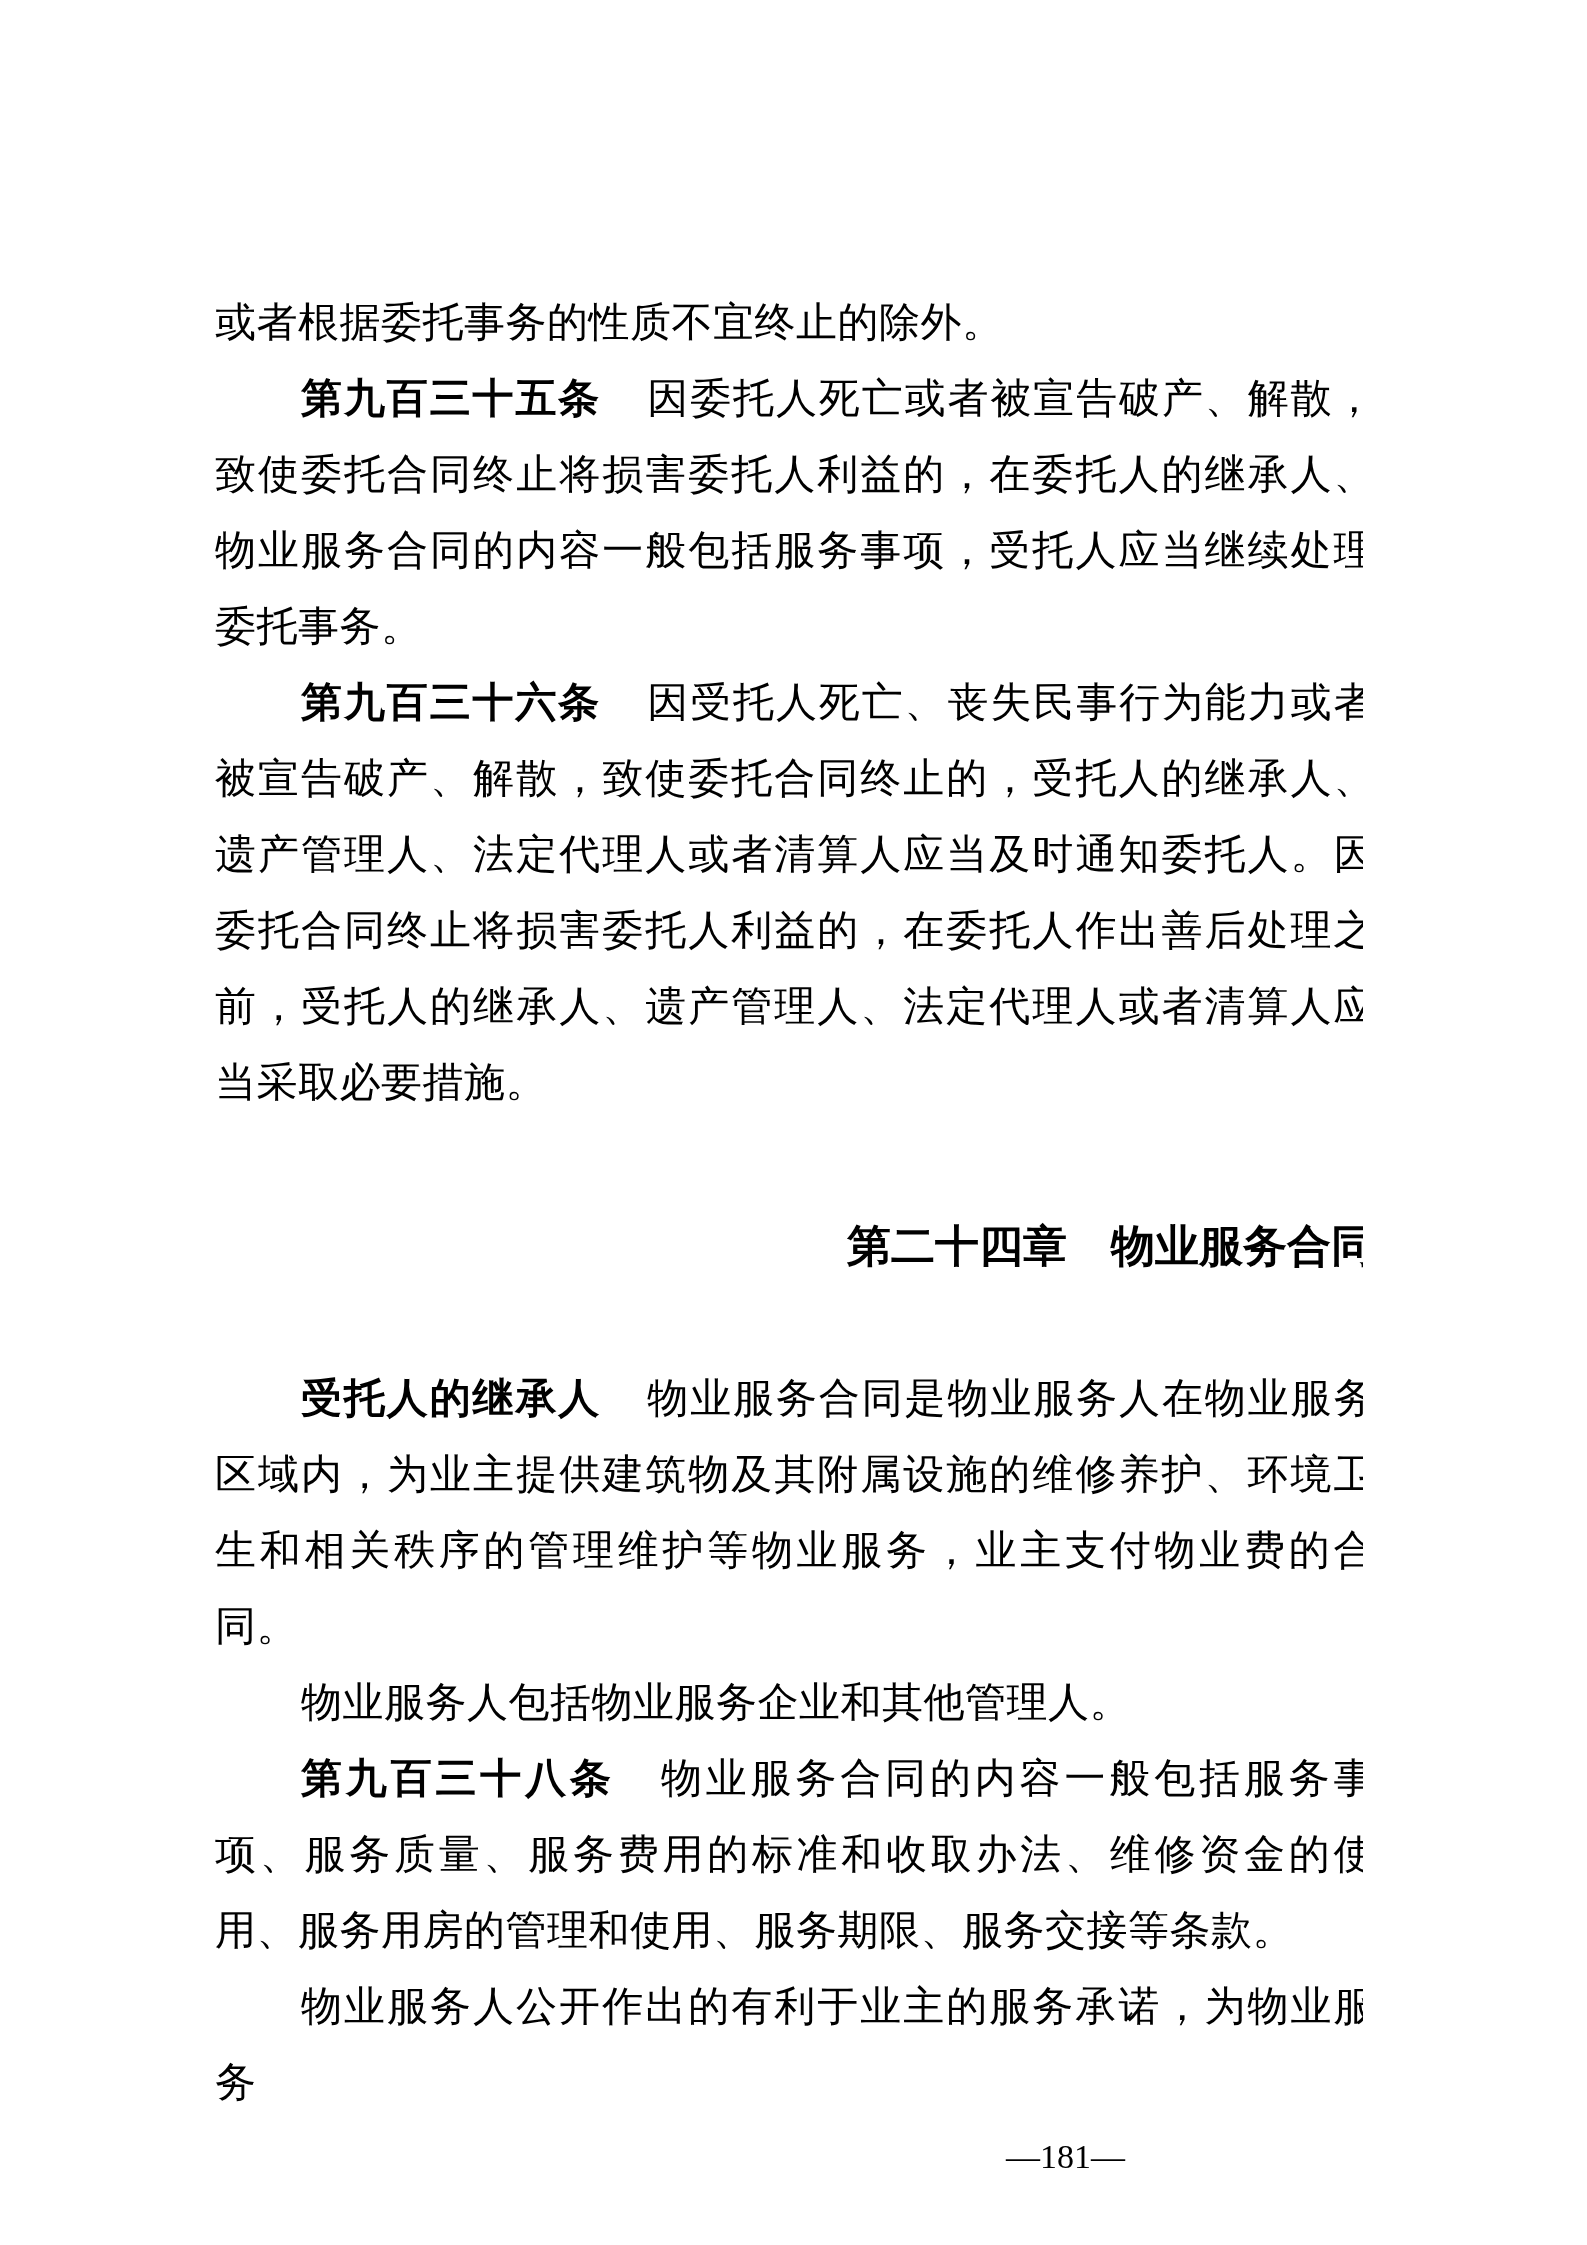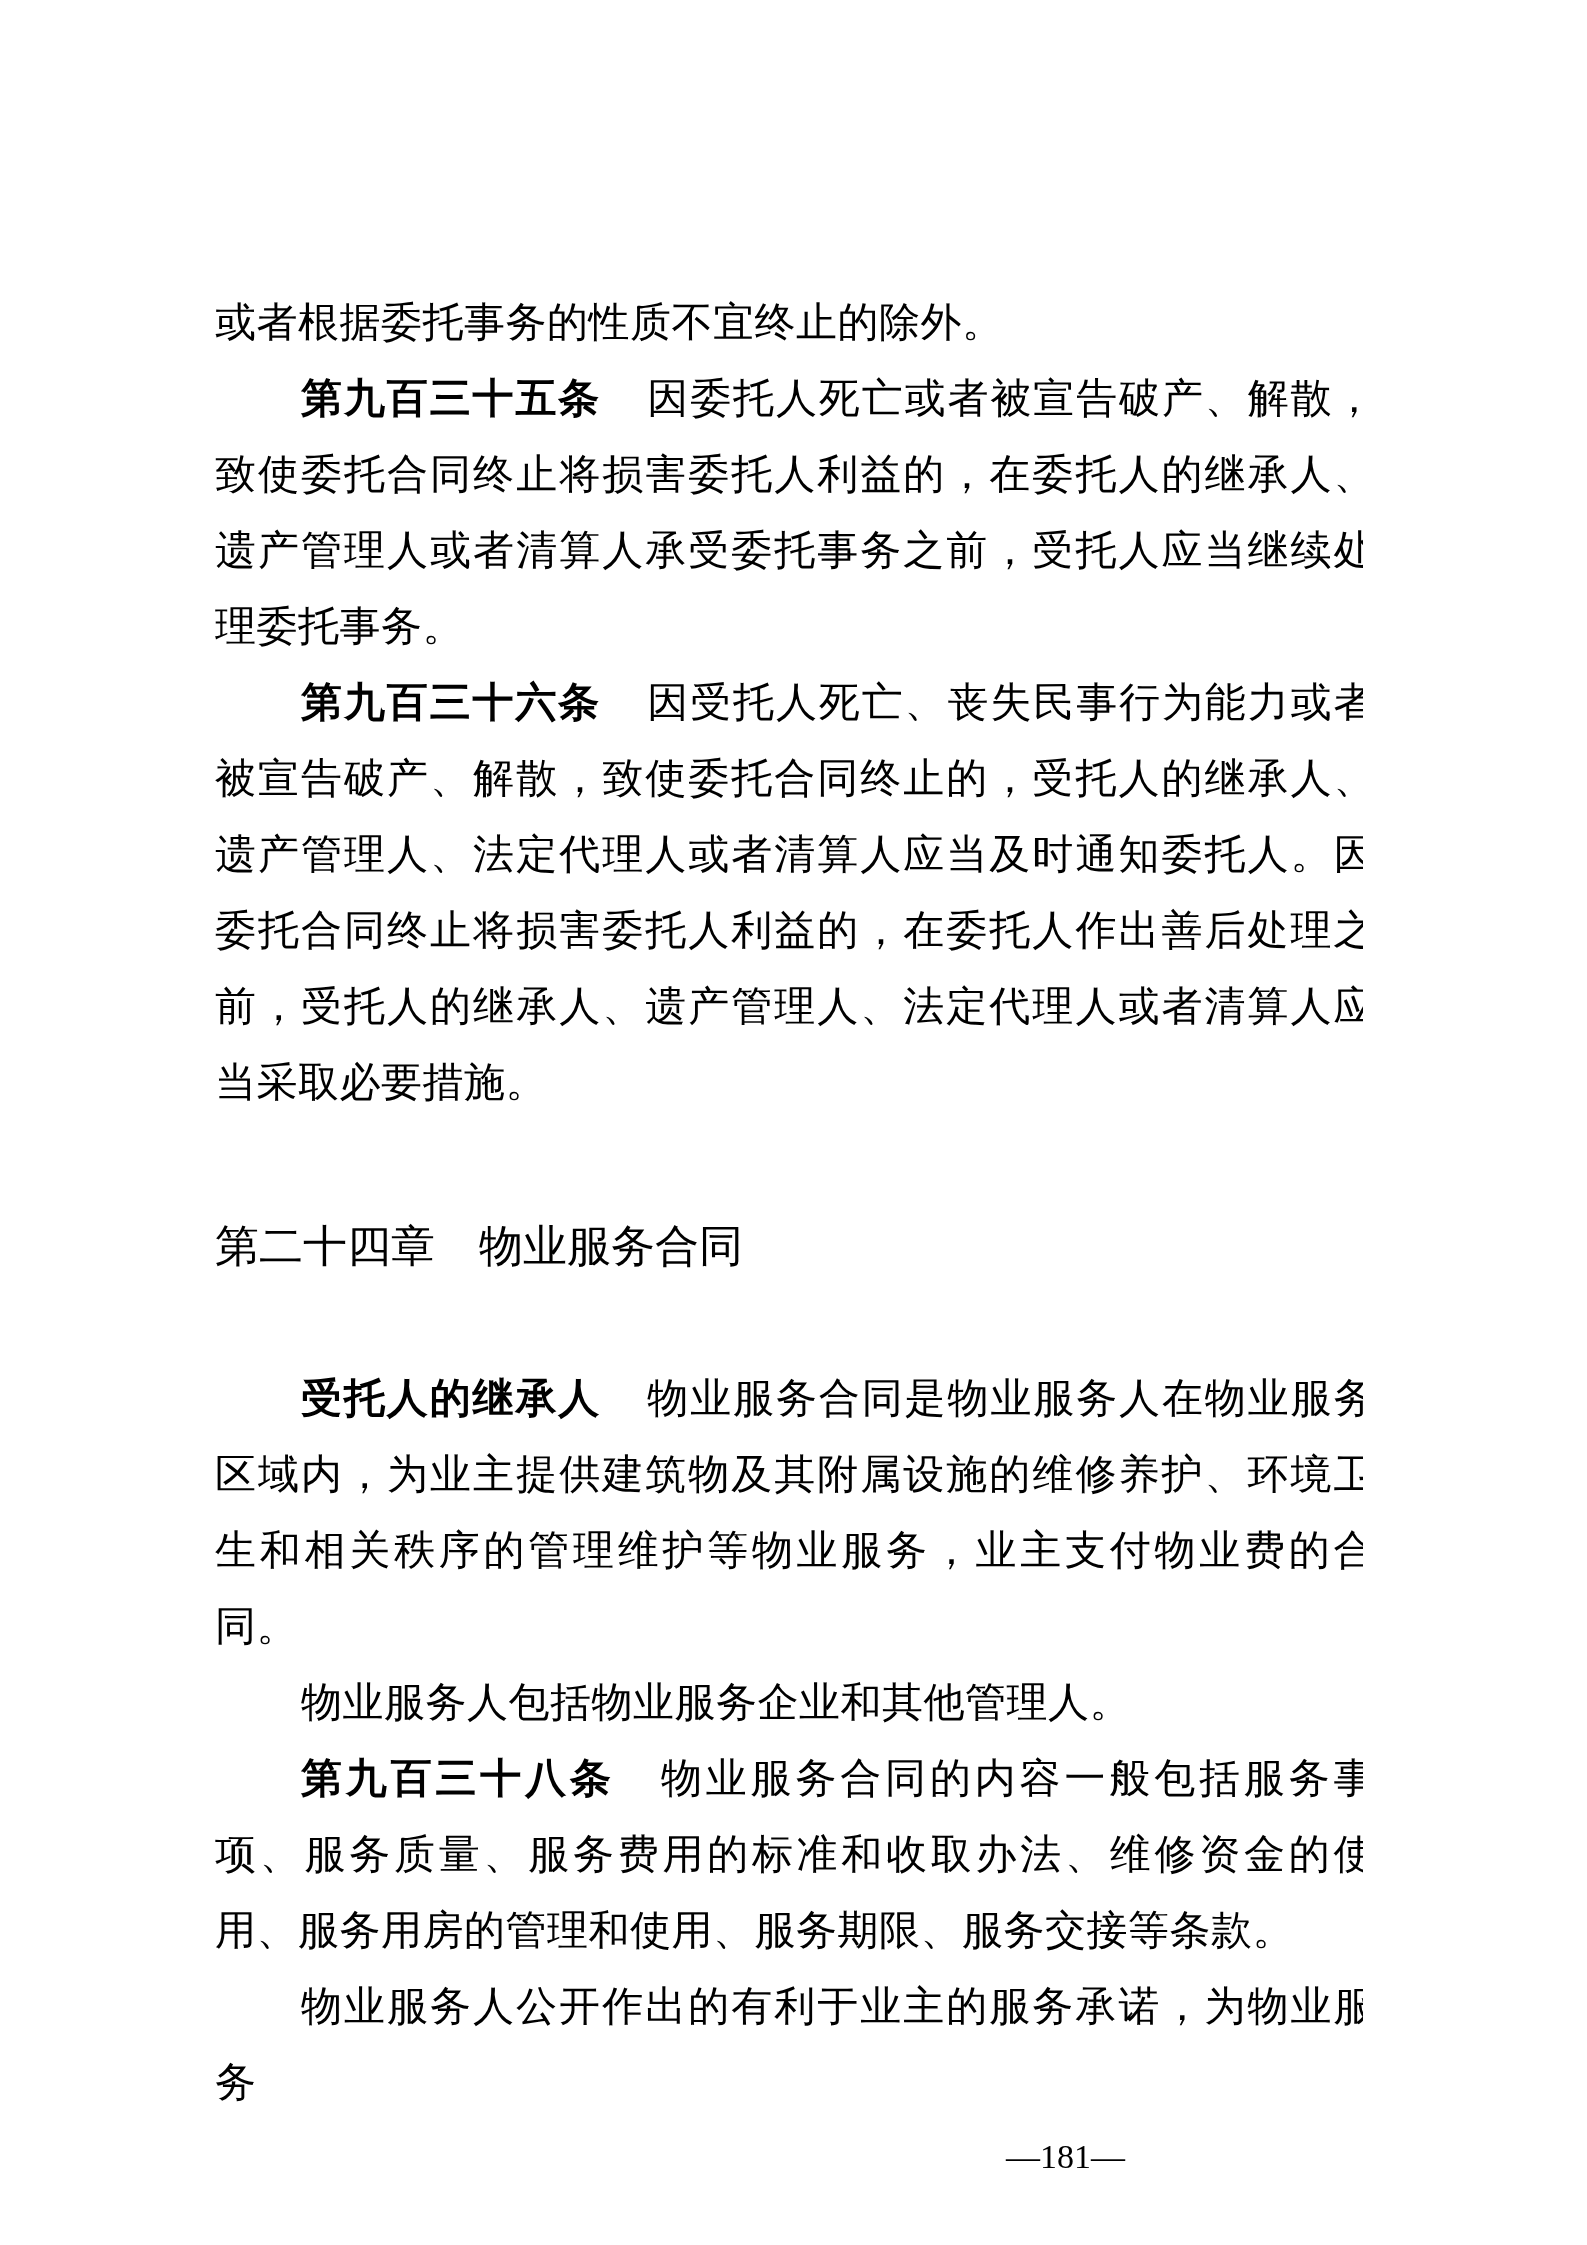--- a/index.html
+++ b/index.html
@@ -35,24 +35,24 @@
     text-indent: 86px;
   }
   .art-num {
     font-family: "Liberation Sans", "DejaVu Sans", sans-serif;
     font-weight: 700;
     margin-right: 46px;
   }
   .chapter-heading {
     margin: 88px 0 76px 0;
     font-family: "Liberation Sans", "DejaVu Sans", sans-serif;
-    font-weight: 400;
+    font-weight: 700;
     font-size: 44px;
     line-height: 76px;
-    text-align: left;
+    text-align: right;
     text-indent: 0;
     color: #000000;
   }
   .page-number {
     position: absolute;
     top: 2140px;
     right: 238px;
     font-family: "Liberation Serif", "DejaVu Serif", serif;
     font-size: 34px;
     line-height: 1;
@@ -60,21 +60,21 @@
   }
 </style>
 </head>
 <body>
 
 <div class="page">
   <div class="content">
 
     <p class="para"><span>或者根据委托事务的性质不宜终止的除外。</span></p>
 
-    <p class="para indent"><span class="art-num">第九百三十五条</span><span>因委托人死亡或者被宣告破产、解散，致使委托合同终止将损害委托人利益的，在委托人的继承人、遗产管理人或者清算人承受委托事务之前，受托人应当继续处理委托事务。</span></p>
+    <p class="para indent"><span class="art-num">第九百三十五条</span><span>因委托人死亡或者被宣告破产、解散，致使委托合同终止将损害委托人利益的，在委托人的继承人、物业服务合同的内容一般包括服务事项，受托人应当继续处理委托事务。</span></p>
 
     <p class="para indent"><span class="art-num">第九百三十六条</span><span>因受托人死亡、丧失民事行为能力或者被宣告破产、解散，致使委托合同终止的，受托人的继承人、遗产管理人、法定代理人或者清算人应当及时通知委托人。因委托合同终止将损害委托人利益的，在委托人作出善后处理之前，受托人的继承人、遗产管理人、法定代理人或者清算人应当采取必要措施。</span></p>
 
     <h2 class="chapter-heading">第二十四章　物业服务合同</h2>
 
     <p class="para indent"><span class="art-num">受托人的继承人</span><span>物业服务合同是物业服务人在物业服务区域内，为业主提供建筑物及其附属设施的维修养护、环境卫生和相关秩序的管理维护等物业服务，业主支付物业费的合同。</span></p>
 
     <p class="para indent"><span>物业服务人包括物业服务企业和其他管理人。</span></p>
 
     <p class="para indent"><span class="art-num">第九百三十八条</span><span>物业服务合同的内容一般包括服务事项、服务质量、服务费用的标准和收取办法、维修资金的使用、服务用房的管理和使用、服务期限、服务交接等条款。</span></p>

